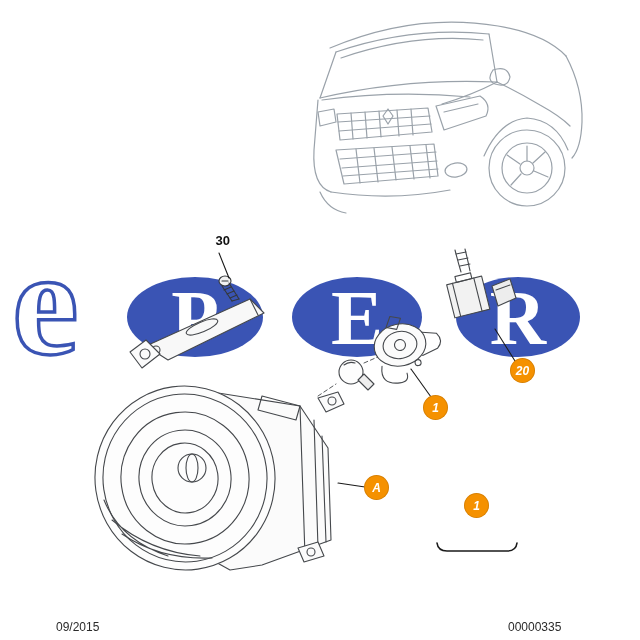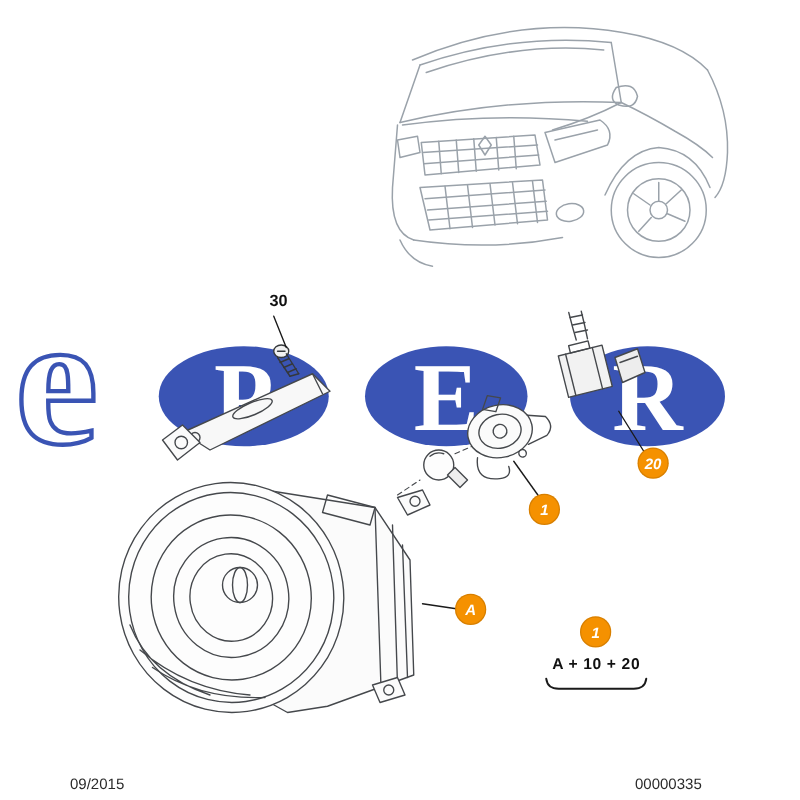--- a/index.html
+++ b/index.html
@@ -191,19 +191,18 @@
   <div class="plain-label" style="left:202px;top:233px;">30</div>
 
   <div class="balloon" style="left:423px;top:395px;">1</div>
 
   <div class="balloon" style="left:510px;top:358px;">20</div>
 
   <div class="balloon" style="left:364px;top:475px;">A</div>
 
   <div class="balloon" style="left:464px;top:493px;">1</div>
 
-  <div class="formula">A + 10 + 20</div>
 
   <div class="footer-text footer-date">09/2015</div>
 
   <div class="footer-text footer-code">00000335</div>
 
 </div>
 
 </body></html>

